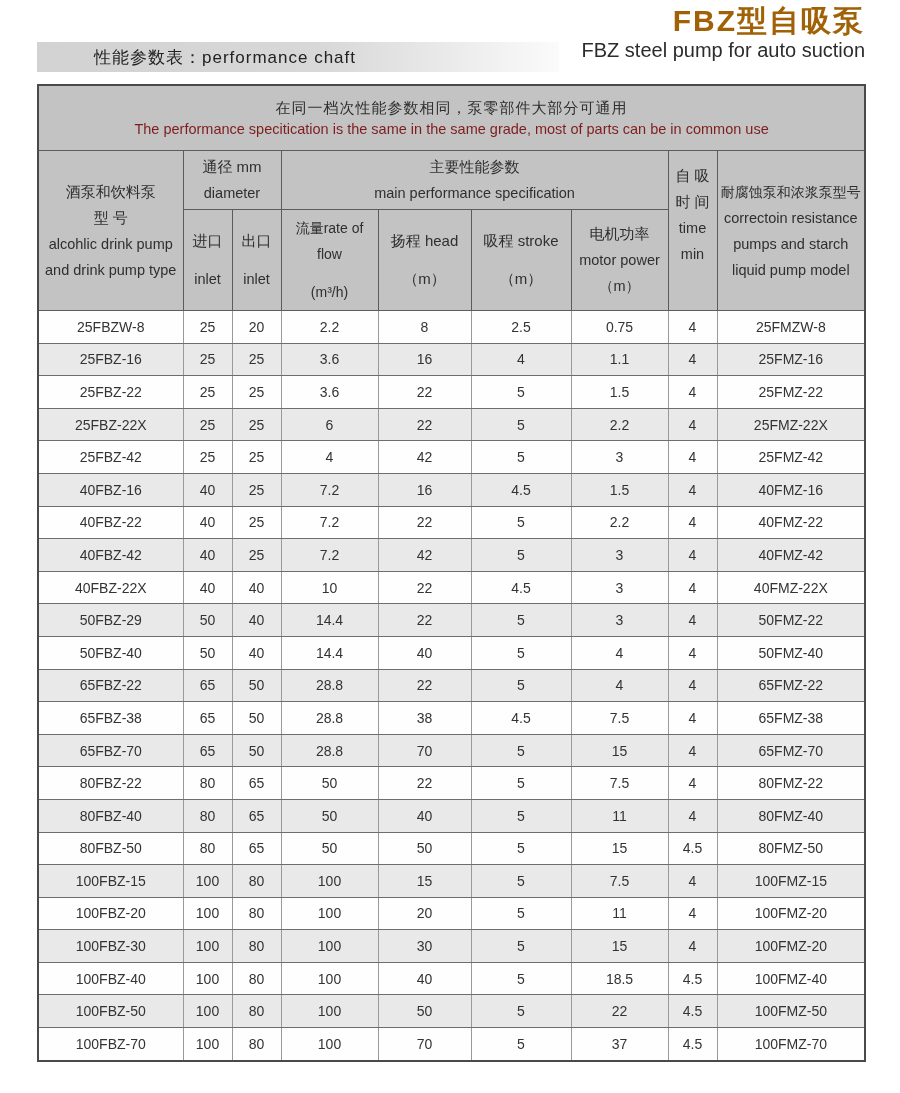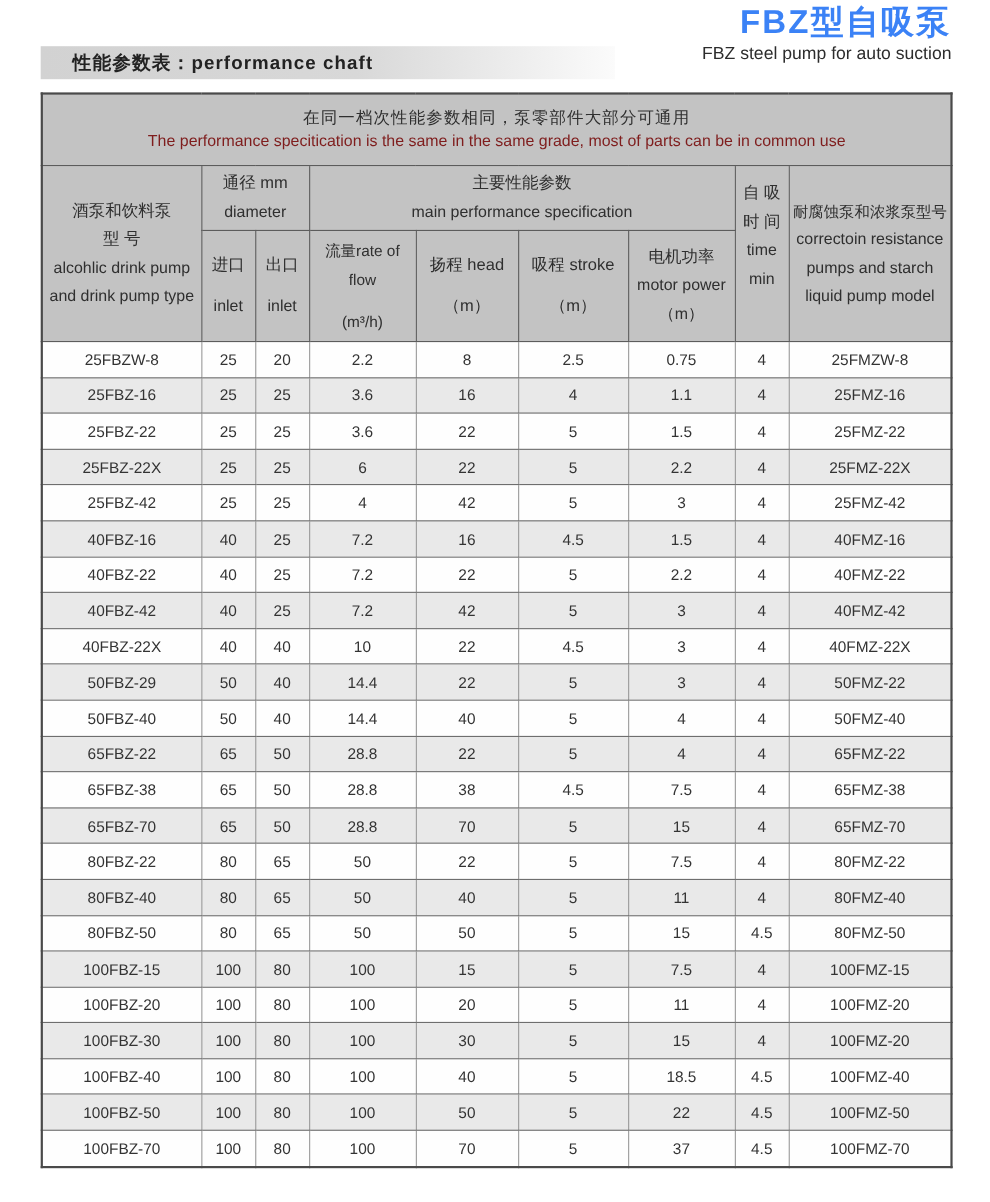--- a/index.html
+++ b/index.html
@@ -10,34 +10,34 @@
     color:#333333;
     position:relative;
     overflow:hidden;
   }
   
   .top-heading{
     position:absolute;top:4px;right:35px;
     text-align:right;
   }
   .top-heading .zh{
-    font-size:30px;font-weight:bold;color:#3b82f6;letter-spacing:2px;line-height:34px;
+    font-size:30px;font-weight:bold;color:#a16207;letter-spacing:2px;line-height:34px;
   }
   .top-heading .en{
-    font-size:16px;color:#2c2c2c;line-height:20px;margin-top:2px;
+    font-size:20px;color:#2c2c2c;line-height:20px;margin-top:2px;
   }
   
   .section-bar{
     position:absolute;top:42px;left:37px;
     width:522px;height:30px;
     background:linear-gradient(to right,#d2d2d2 0%,#d8d8d8 55%,#efefef 85%,#fbfbfb 100%);
     display:flex;align-items:center;
   }
   .section-bar .txt{
-    font-size:17px;font-weight:bold;color:#222222;padding-left:29px;letter-spacing:1px;
+    font-size:17px;font-weight:normal;color:#222222;padding-left:29px;letter-spacing:1px;margin-left:28px;
   }
   
   table.perf{
     position:absolute;top:84px;left:37px;
     border-collapse:collapse;table-layout:fixed;
     width:827px;
     border:2px solid #4a4a4a;
     font-size:14px;color:#333333;
   }
   col.c-model{width:145px;}

